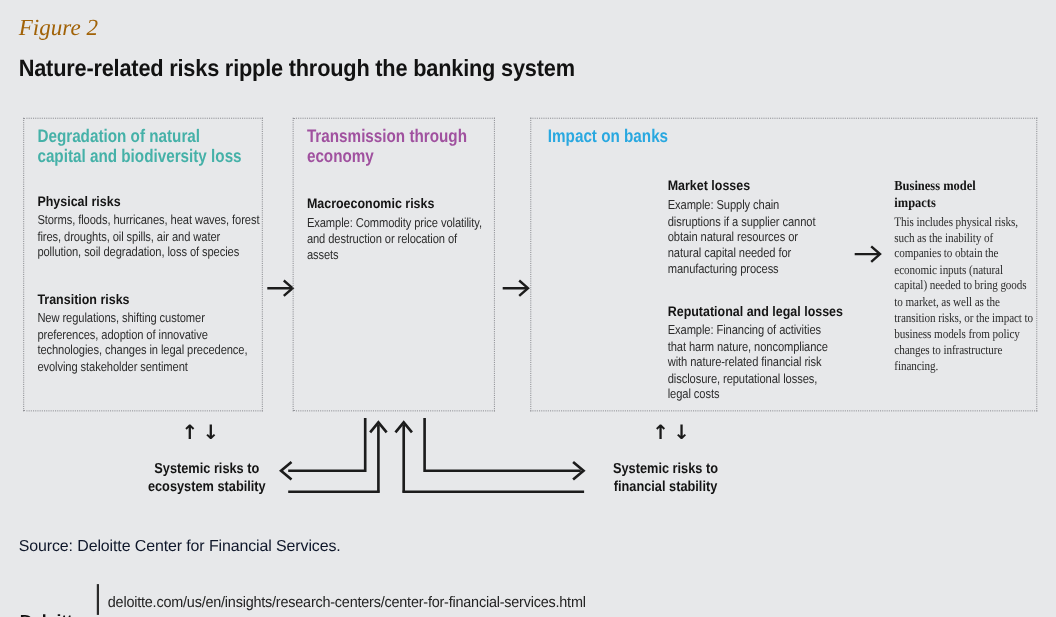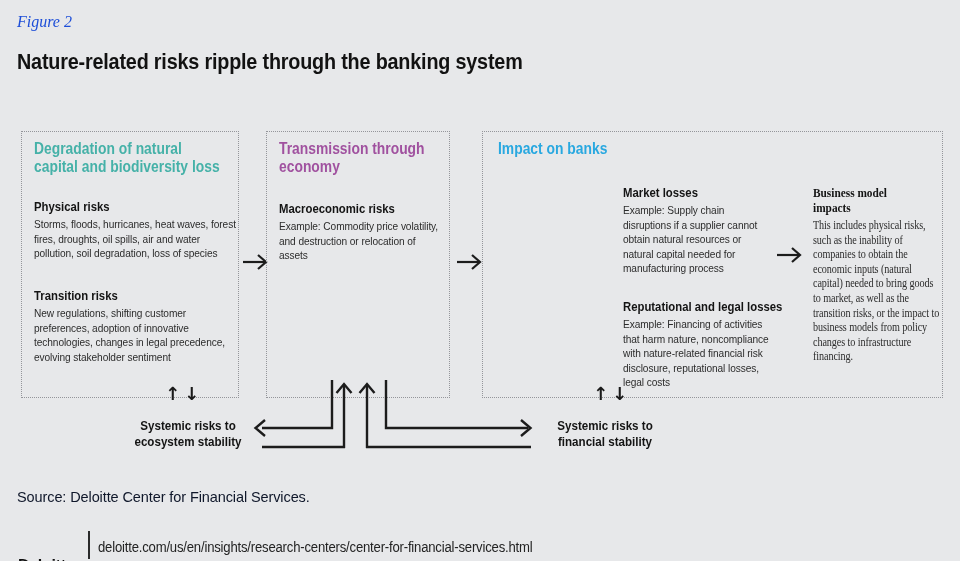--- a/index.html
+++ b/index.html
@@ -7,33 +7,32 @@
     position:relative;
     width:960px;height:561px;
     background:#e7e8ea;
     font-family:"Liberation Sans",sans-serif;
     color:#222;
     overflow:hidden;
   }
   .figure-label{
     position:absolute;left:17px;top:13px;
     font-family:"Liberation Serif",serif;
-    font-style:italic;font-size:16px;color:#1d4ed8;
+    font-style:italic;font-size:21px;color:#a16207;
   }
   .main-title{
     position:absolute;left:17px;top:50px;
     font-size:21.5px;font-weight:bold;color:#121212;
     letter-spacing:-0.2px;white-space:nowrap;
     transform:scaleX(0.92);transform-origin:0 0;
   }
   .riskbox{
     position:absolute;top:107px;height:267px;
     border:1px dotted #94959a;
     box-sizing:border-box;
-    margin-top:24px;
   }
   .box1{left:21px;width:218px;}
   .box2{left:266px;width:184px;}
   .box3{left:482px;width:461px;}
   .box-heading{
     position:absolute;left:12px;top:8px;
     font-size:16.5px;font-weight:bold;line-height:17.5px;
     transform:scaleX(0.84);transform-origin:0 0;
   }
   .box-heading span{display:block;white-space:nowrap;}
@@ -132,21 +131,21 @@
       <polyline points="16,2 24,9 16,16" stroke="#1c1c1c" stroke-width="2.2" fill="none"></polyline>
     </svg>
   </div>
 
   <div class="riskbox box3">
     <div class="box-heading h-blue" style="left:15px;">
       <span>Impact on banks</span>
     </div>
 
 
-    <div class="col" style="left:140px;width:176px;">
+    <div class="col" style="left:124px;width:176px;">
       <div>
         <p class="sec-title">Market losses</p>
         <p class="sec-body" style="width:175px;">Example: Supply chain disruptions if a supplier cannot obtain natural resources or natural capital needed for manufacturing process</p>
       </div>
       <div style="position:absolute;top:114px;">
         <p class="sec-title">Reputational and legal losses</p>
         <p class="sec-body" style="width:183px;">Example: Financing of activities that harm nature, noncompliance with nature-related financial risk disclosure, reputational losses, legal costs</p>
       </div>
     </div>
 

